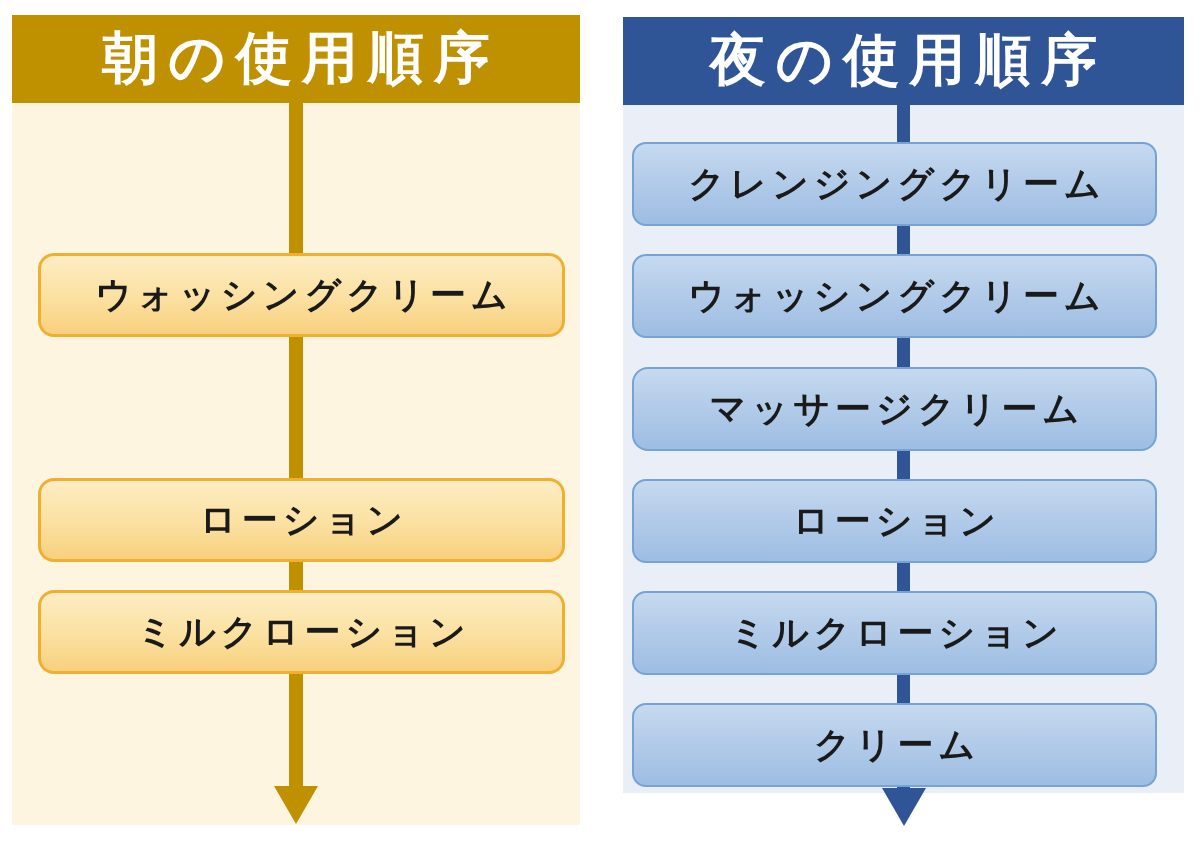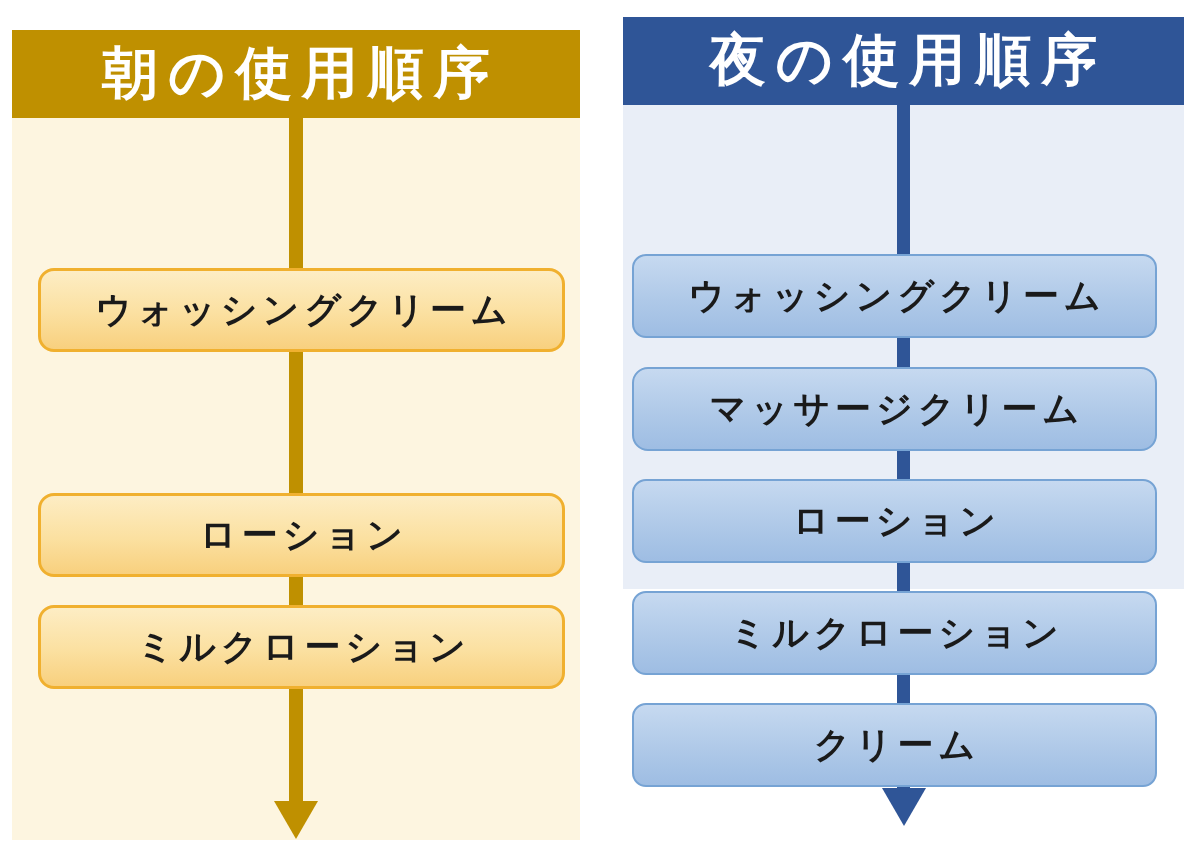--- a/index.html
+++ b/index.html
@@ -60,21 +60,20 @@
     white-space: nowrap;
   }
 
   
   .panel.morning {
     left: 12px;
     top: 15px;
     width: 568px;
     height: 810px;
     background: #FDF5E0;
-    margin-top: 15px;
   }
   .morning .panel-header { background: #BF9000; }
   .morning .vline {
     left: 277px;
     top: 88px;
     width: 14px;
     height: 690px;
     background: #BF9000;
   }
   .morning .arrowhead {
@@ -94,21 +93,21 @@
   }
   .step-box.m0 { top: 238px; }
   .step-box.m1 { top: 463px; }
   .step-box.m2 { top: 575px; }
 
   
   .panel.night {
     left: 623px;
     top: 17px;
     width: 561px;
-    height: 572px;
+    height: 776px;
     background: #E9EEF7;
   }
   .night .panel-header { background: #2F5597; }
   .night .vline {
     left: 274px;
     top: 88px;
     width: 13px;
     height: 688px;
     background: #2F5597;
   }
@@ -145,20 +144,21 @@
     <div class="arrowhead"></div>
     <div class="step-box m0">ウォッシングクリーム</div>
     <div class="step-box m1">ローション</div>
     <div class="step-box m2">ミルクローション</div>
   </section>
 
   <section class="panel night">
     <div class="panel-header">夜の使用順序</div>
     <div class="vline"></div>
     <div class="arrowhead"></div>
+    <div class="step-box n0">クレンジングクリーム</div>
     <div class="step-box n1">ウォッシングクリーム</div>
     <div class="step-box n2">マッサージクリーム</div>
     <div class="step-box n3">ローション</div>
     <div class="step-box n4">ミルクローション</div>
     <div class="step-box n5">クリーム</div>
   </section>
 
 </div>
 
 </body></html>

